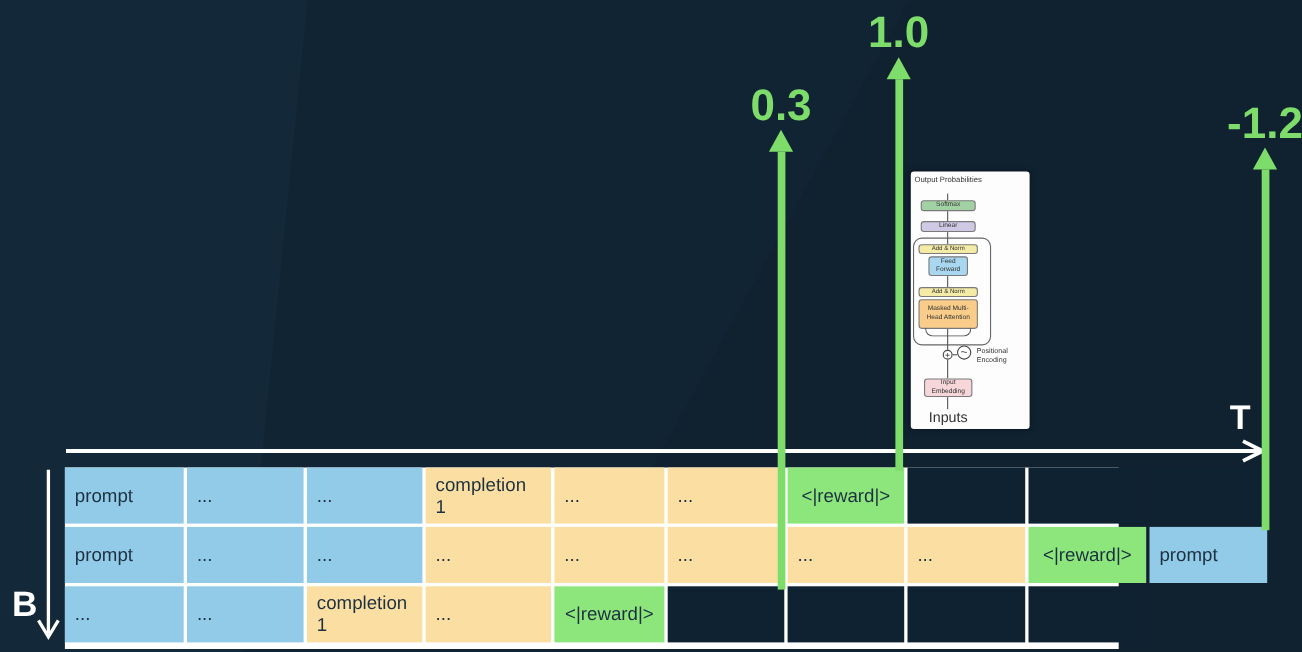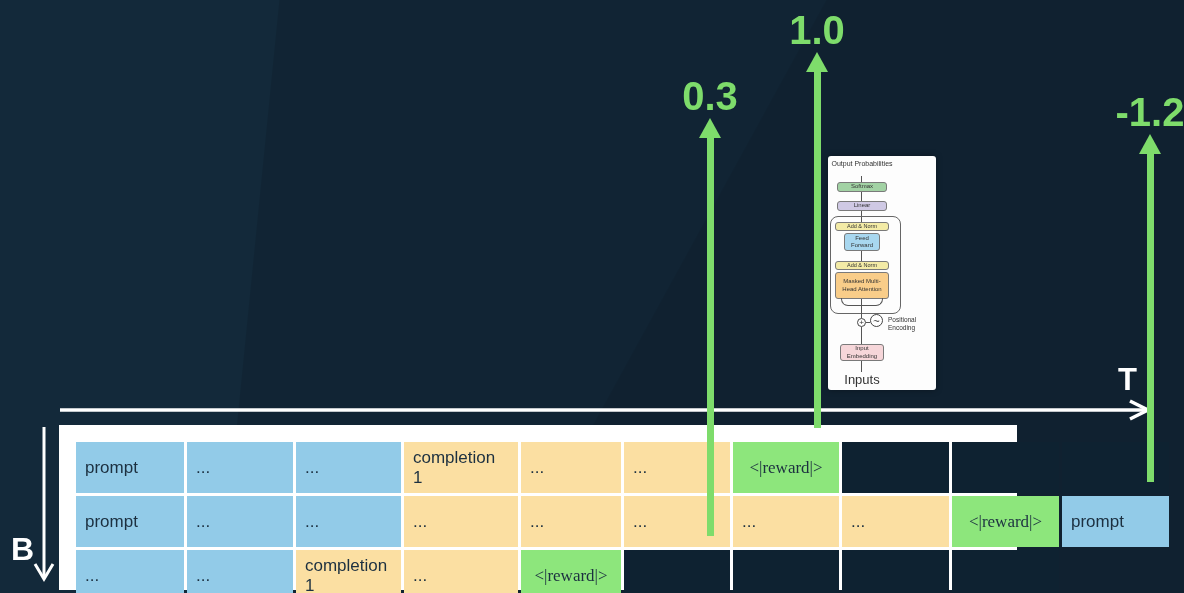--- a/index.html
+++ b/index.html
@@ -25,31 +25,31 @@
   .axis-svg { position:absolute; z-index:3; }
   #t-axis { left:57px; top:398px; }
   #b-axis { left:30px; top:425px; }
   .axis-label { position:absolute; color:#fff; font-weight:bold; z-index:3; line-height:1; }
   #t-label { left:1118px; top:364px; font-size:31px; }
   #b-label { left:11px;  top:533px; font-size:32px; }
 
   
   .grid {
     position:absolute; left:59px; top:425px; width:958px; height:165px;
-    background:#fff; padding:17px; display:grid; gap:3px; z-index:2;
+    background:#fff; padding:0; display:grid; gap:3px; z-index:2;
     grid-template-columns:108px 106px 105px 114px 100px 106px 106px 107px 107px 107px;
     grid-auto-rows:51px;
   }
   .cell {
     display:flex; align-items:center; padding:0 9px;
     font-size:17px; line-height:1.15; color: var(--cell-text, #1c3040);
   }
   .cell.prompt     { background: var(--prompt-cell, #92cbe8); }
   .cell.completion { background: var(--completion-cell, #fbdfa2); }
-  .cell.reward     { background: var(--reward-cell, #8de67c); justify-content:center; padding:0 4px;font-family:Liberation Serif, serif; }
+  .cell.reward     { background: var(--reward-cell, #8de67c); justify-content:center; padding:0 4px; }
   .cell.empty      { background: var(--empty-cell, #0e2231); }
 
   
   .garrow { position:absolute; width:84px; display:flex; flex-direction:column; align-items:center; z-index:6; }
   .glabel { font-weight:bold; font-size:40px; line-height:1; color: var(--arrow-green, #7edc6b); height:40px;text-align:right; }
   .ghead  { width:0; height:0; margin-top:2px;
             border-left:11px solid transparent; border-right:11px solid transparent;
             border-bottom:20px solid var(--arrow-green, #7edc6b); }
   .gline  { width:7px; background: var(--arrow-green, #7edc6b); }
   #ga-0 { left:668px;  top:76px; }  #ga-0 .gline { height:398px; }

